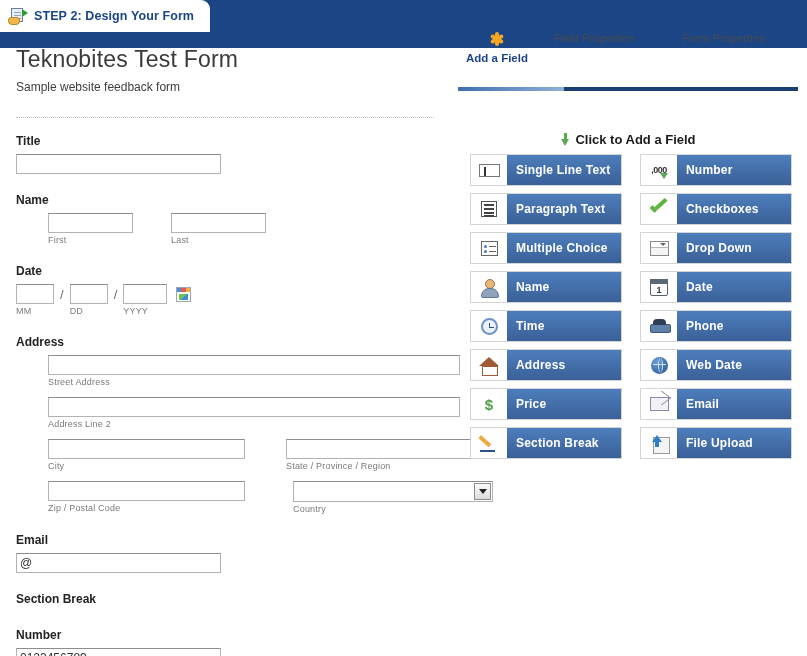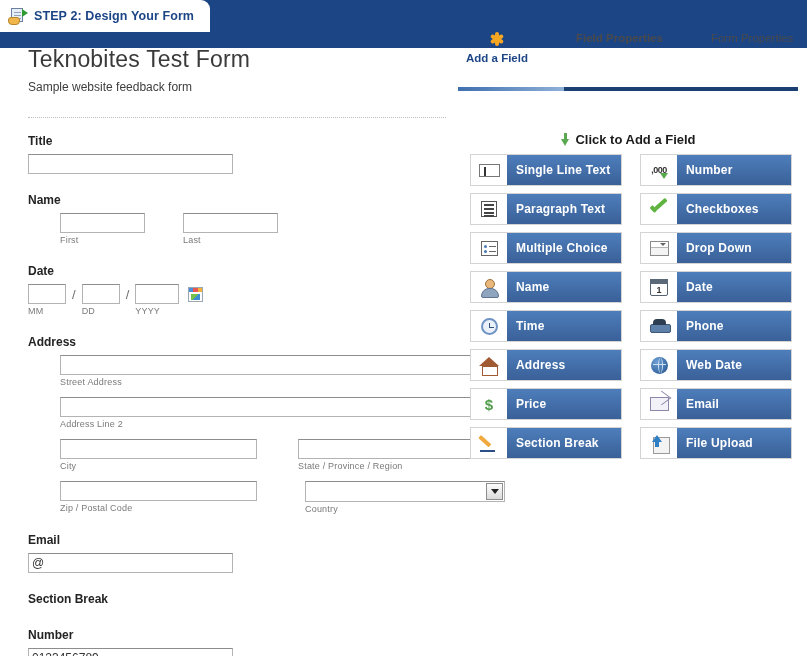--- a/index.html
+++ b/index.html
@@ -57,21 +57,21 @@
     width: 12px; height: 8px;
     background: #f0b64a;
     border: 1px solid #b8862a;
     border-radius: 3px 3px 4px 4px;
   }
 
   
   #form-col {
     position: absolute; left: 0; top: 32px;
     width: 450px; height: 624px;
-    padding: 14px 16px 0 28px;
+    padding: 14px 16px 0 16px;
   }
   #form-title {
     font-size: 23px; font-weight: normal;
     color: #3a3a3a; margin: 0 0 7px 0;
     letter-spacing: 0.2px;
   }
   #form-subtitle {
     font-size: 12px; color: #3d3d3d; margin: 0 0 23px 0;
   }
   #form-rule {
@@ -157,21 +157,21 @@
     display: flex; align-items: center;
   }
   .tab {
     display: flex; align-items: center; gap: 6px;
     font-size: 11.5px; color: #4a4a4a;
     height: 30px; padding: 0 6px;
     cursor: default; white-space: nowrap; flex-direction: column;
   }
   .tab.active { color: #1c4586; font-weight: bold; }
   #tab-addfield { margin-left: 2px; }
-  #tab-fieldprops { margin-left: 36px; font-weight: bold; }
+  #tab-fieldprops { margin-left: 14px; }
   #tab-formprops { margin-left: 36px; }
   .star-icon {
     width: 14px; height: 14px; position: relative; flex: 0 0 14px;
   }
   .star-icon span, .star-icon:before, .star-icon:after {
     content: ""; position: absolute; left: 5px; top: 0;
     width: 4px; height: 14px; border-radius: 2px;
     background: #f5a623;
   }
   .star-icon:before { transform: rotate(60deg); }

